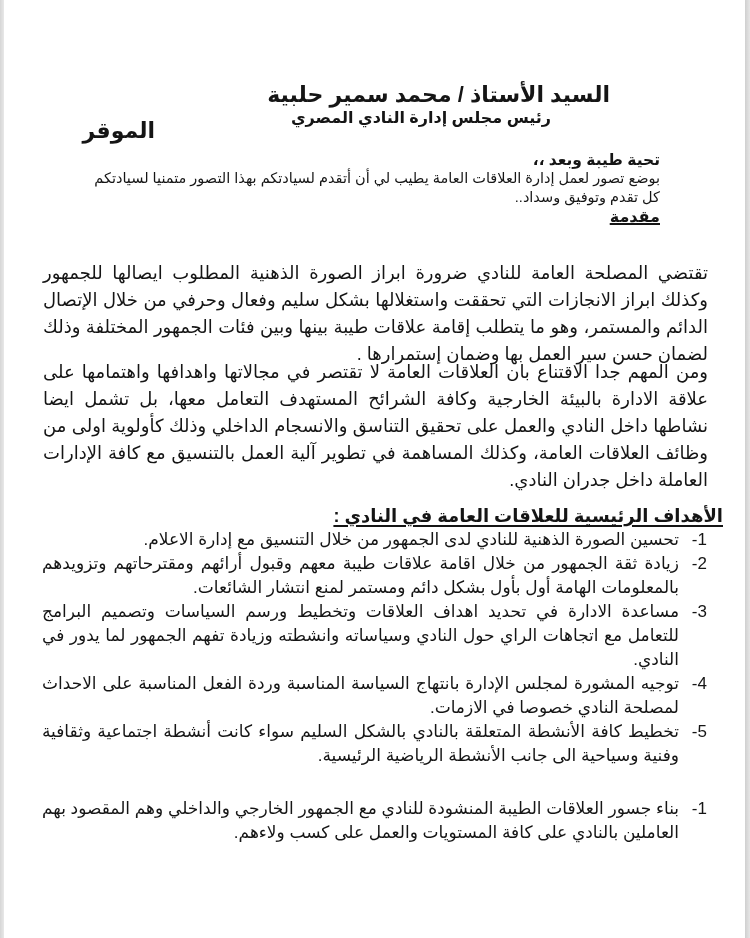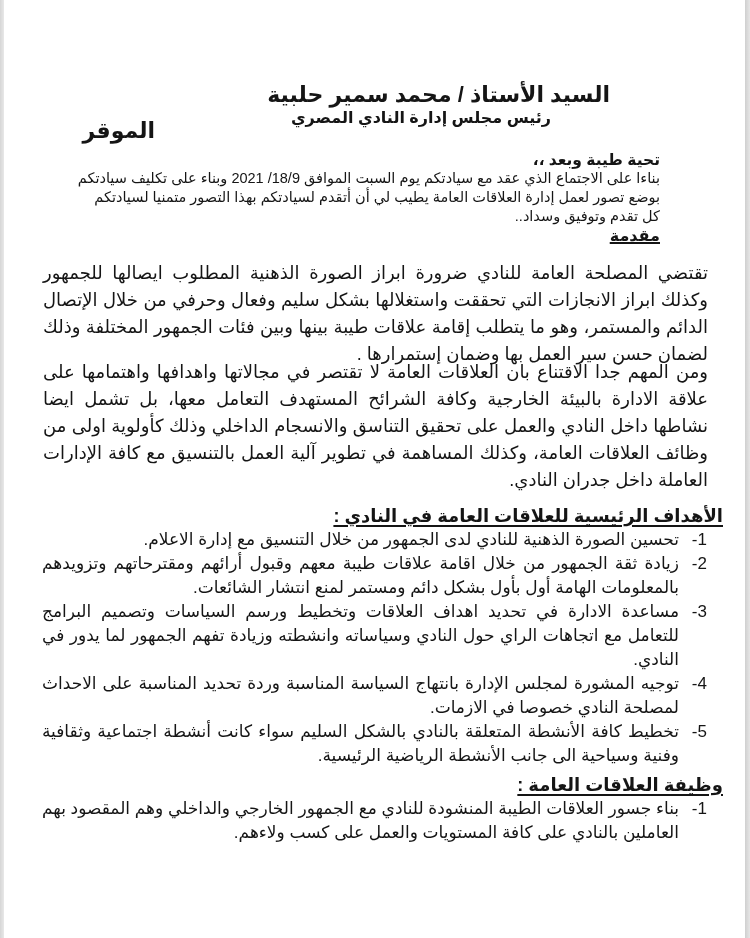--- a/index.html
+++ b/index.html
@@ -85,21 +85,20 @@
 <div class="page">
 
   <div class="addr-line">
     <span class="addr-name">السيد الأستاذ / محمد سمير حلبية</span>
     <span class="addr-honor">الموقر</span>
   </div>
   <div class="addr-title">رئيس مجلس إدارة النادي المصري</div>
 
   <div class="letter">
     <p class="greet">تحية طيبة وبعد ،،</p>
-    <p>بناءا على الاجتماع الذي عقد مع سيادتكم يوم السبت الموافق 18/9/ 2021 وبناء على تكليف سيادتكم</p>
     <p>بوضع تصور لعمل إدارة العلاقات العامة يطيب لي أن أتقدم لسيادتكم بهذا التصور متمنيا لسيادتكم</p>
     <p>كل تقدم وتوفيق وسداد..</p>
     <p class="head">مقدمة</p>
   </div>
 
   <div class="body body1">
     <p>تقتضي المصلحة العامة للنادي ضرورة ابراز الصورة الذهنية المطلوب ايصالها للجمهور وكذلك ابراز الانجازات التي تحققت واستغلالها بشكل سليم وفعال وحرفي من خلال الإتصال الدائم والمستمر، وهو ما يتطلب إقامة علاقات طيبة بينها وبين فئات الجمهور المختلفة وذلك لضمان حسن سير العمل بها وضمان إستمرارها .</p>
   </div>
   <div class="body body2">
     <p>ومن المهم جدا الاقتناع بان العلاقات العامة لا تقتصر في مجالاتها واهدافها واهتمامها على علاقة الادارة بالبيئة الخارجية وكافة الشرائح المستهدف التعامل معها، بل تشمل ايضا نشاطها داخل النادي والعمل على تحقيق التناسق والانسجام الداخلي وذلك كأولوية اولى من وظائف العلاقات العامة، وكذلك المساهمة في تطوير آلية العمل بالتنسيق مع كافة الإدارات العاملة داخل جدران النادي.</p>
@@ -114,29 +113,28 @@
     <li>
       <span class="num">2-</span>
       <span class="txt">زيادة ثقة الجمهور من خلال اقامة علاقات طيبة معهم وقبول أرائهم ومقترحاتهم وتزويدهم بالمعلومات الهامة أول بأول بشكل دائم ومستمر لمنع انتشار الشائعات.</span>
     </li>
     <li>
       <span class="num">3-</span>
       <span class="txt">مساعدة الادارة في تحديد اهداف العلاقات وتخطيط ورسم السياسات وتصميم البرامج للتعامل مع اتجاهات الراي حول النادي وسياساته وانشطته وزيادة تفهم الجمهور لما يدور في النادي.</span>
     </li>
     <li>
       <span class="num">4-</span>
-      <span class="txt">توجيه المشورة لمجلس الإدارة بانتهاج السياسة المناسبة وردة تحديد المناسبة على الاحداث لمصلحة النادي خصوصا في الازمات.</span>
+      <span class="txt">توجيه المشورة لمجلس الإدارة بانتهاج السياسة المناسبة وردة الفعل المناسبة على الاحداث لمصلحة النادي خصوصا في الازمات.</span>
     </li>
     <li>
       <span class="num">5-</span>
       <span class="txt">تخطيط كافة الأنشطة المتعلقة بالنادي بالشكل السليم سواء كانت أنشطة اجتماعية وثقافية وفنية وسياحية الى جانب الأنشطة الرياضية الرئيسية.</span>
     </li>
   </ul>
 
-  <div class="section-head sh2">وظيفة العلاقات العامة :</div>
   <ul class="list list2">
     <li>
       <span class="num">1-</span>
       <span class="txt">بناء جسور العلاقات الطيبة المنشودة للنادي مع الجمهور الخارجي والداخلي وهم المقصود بهم العاملين بالنادي على كافة المستويات والعمل على كسب ولاءهم.</span>
     </li>
   </ul>
 
 </div>
 
 </body></html>

